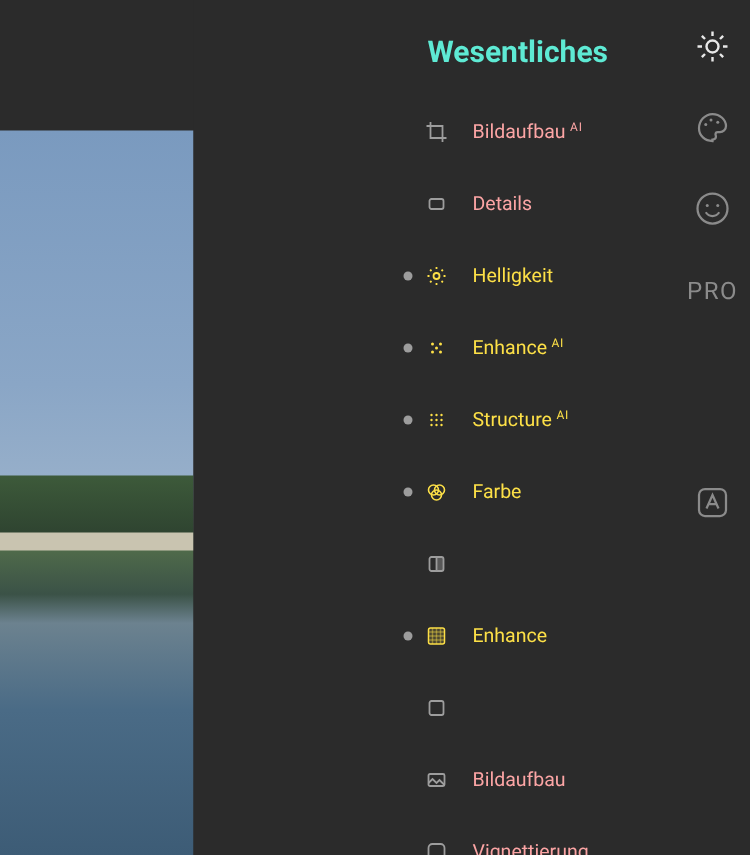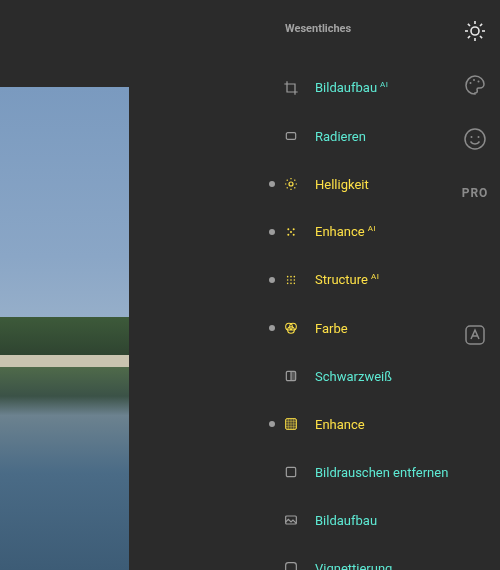--- a/index.html
+++ b/index.html
@@ -1,33 +1,33 @@
 <!DOCTYPE html>
 <html><head>
 <meta charset="utf-8">
 <style>
   html,body{margin:0;padding:0;width:500px;height:570px;background:#2b2b2b;font-family:-apple-system,BlinkMacSystemFont,"Segoe UI",Roboto,sans-serif;overflow:hidden}
   .canvas{position:absolute;left:0;top:87px;width:129px;height:483px;background:linear-gradient(to bottom,#7a9abf 0%,#8aa6c6 35%,#98b0ca 50%,#4f6a4a 58%,#3b5247 64%,#6c828f 68%,#4a6b86 80%,#3d5c76 100%)}
   .canvas::before{content:"";position:absolute;left:0;right:0;top:230px;height:40px;background:linear-gradient(to bottom,#3d5a3a 0%,#2e4330 100%)}
   .canvas::after{content:"";position:absolute;left:0;right:0;top:268px;height:12px;background:#c9c4b0}
   .panel{position:absolute;left:129px;top:0;width:321px;height:570px;background:#2b2b2b}
-  .title{position:absolute;left:156px;top:22px;font-size:11px;font-weight:700;color:#a3a3a3}
+  .title{position:absolute;left:156px;top:22px;font-size:20px;font-weight:700;color:#5eead4}
   .tools{position:absolute;left:140px;top:64px;width:300px}
   .row{display:flex;align-items:center;height:48px;cursor:pointer}
   .dot{width:6px;height:6px;border-radius:50%;background:#9d9d9d;margin-right:6px;opacity:0}
   .row.mod .dot{opacity:1}
   .tico{width:20px;height:20px;display:flex;align-items:center;justify-content:center;margin-right:14px;color:#9d9d9d}
   .tico.static{margin-left:12px}
-  .lbl{font-size:13px;color:#5eead4}
+  .lbl{font-size:13px;color:#fca5a5}
   .row.mod .lbl,.row.mod .tico{color:#fde047}
   .ai{font-size:8px;vertical-align:super;margin-left:3px;letter-spacing:0.5px}
   .rail{position:absolute;right:0;top:0;width:50px;height:570px;background:#2b2b2b;display:flex;flex-direction:column;align-items:center;padding-top:18px;gap:28px}
   .ricon{width:26px;height:26px;display:flex;align-items:center;justify-content:center;color:#8b8b8b;cursor:pointer}
   .ricon.active{color:#e8e8e8}
-  .pro{font-size:12px;font-weight:700;letter-spacing:1px;color:#8b8b8b}
+  .pro{font-size:16px;font-weight:400;letter-spacing:1px;color:#8b8b8b}
   .spacer{flex:1}
   svg{display:block}
 </style>
 </head>
 <body>
 
 <div class="canvas"></div>
 
 <div class="panel">
   <div class="title">Wesentliches</div>
@@ -39,21 +39,21 @@
           </svg>
         </span>
         <span class="lbl">Bildaufbau<sup class="ai">AI</sup></span>
       </div>
       <div class="row">
         <span class="tico static">
           <svg width="16" height="16" viewBox="0 0 24 24" fill="none" stroke="currentColor" stroke-width="1.8">
             <rect x="5" y="7" width="14" height="10" rx="2"></rect>
           </svg>
         </span>
-        <span class="lbl">Radieren</span>
+        <span class="lbl">Details</span>
       </div>
       <div class="row mod">
         <span class="dot"></span>
         <span class="tico">
           <svg width="16" height="16" viewBox="0 0 24 24" fill="none" stroke="currentColor" stroke-width="1.8">
             <circle cx="12" cy="12" r="3"></circle>
             <line x1="12" y1="3" x2="12" y2="5"></line>
             <line x1="12" y1="19" x2="12" y2="21"></line>
             <line x1="3" y1="12" x2="5" y2="12"></line>
             <line x1="19" y1="12" x2="21" y2="12"></line>
@@ -107,21 +107,20 @@
         <span class="lbl">Farbe</span>
       </div>
       <div class="row">
         <span class="tico static">
           <svg width="16" height="16" viewBox="0 0 24 24" fill="none" stroke="currentColor" stroke-width="1.8">
             <rect x="5" y="5" width="14" height="14" rx="2"></rect>
             <path d="M12 5v14"></path>
             <path d="M12 5h7v14h-7z" fill="currentColor" fill-opacity="0.4" stroke="none"></path>
           </svg>
         </span>
-        <span class="lbl">Schwarzweiß</span>
       </div>
       <div class="row mod">
         <span class="dot"></span>
         <span class="tico">
           <svg width="16" height="16" viewBox="0 0 24 24" fill="none" stroke="currentColor" stroke-width="1.5">
             <rect x="4" y="4" width="16" height="16" rx="2"></rect>
             <rect x="4" y="4" width="16" height="16" rx="2" fill="currentColor" fill-opacity="0.15" stroke="none"></rect>
             <line x1="8" y1="4" x2="8" y2="20" stroke-opacity="0.4"></line>
             <line x1="12" y1="4" x2="12" y2="20" stroke-opacity="0.4"></line>
             <line x1="16" y1="4" x2="16" y2="20" stroke-opacity="0.4"></line>
@@ -131,21 +130,20 @@
           </svg>
         </span>
         <span class="lbl">Enhance</span>
       </div>
       <div class="row">
         <span class="tico static">
           <svg width="16" height="16" viewBox="0 0 24 24" fill="none" stroke="currentColor" stroke-width="1.8">
             <rect x="5" y="5" width="14" height="14" rx="2"></rect>
           </svg>
         </span>
-        <span class="lbl">Bildrauschen entfernen</span>
       </div>
       <div class="row">
         <span class="tico static">
           <svg width="16" height="16" viewBox="0 0 24 24" fill="none" stroke="currentColor" stroke-width="1.8">
             <rect x="4" y="6" width="16" height="12" rx="1.5"></rect>
             <path d="M4 15l4-4 4 4 3-3 5 5"></path>
           </svg>
         </span>
         <span class="lbl">Bildaufbau</span>
       </div>

